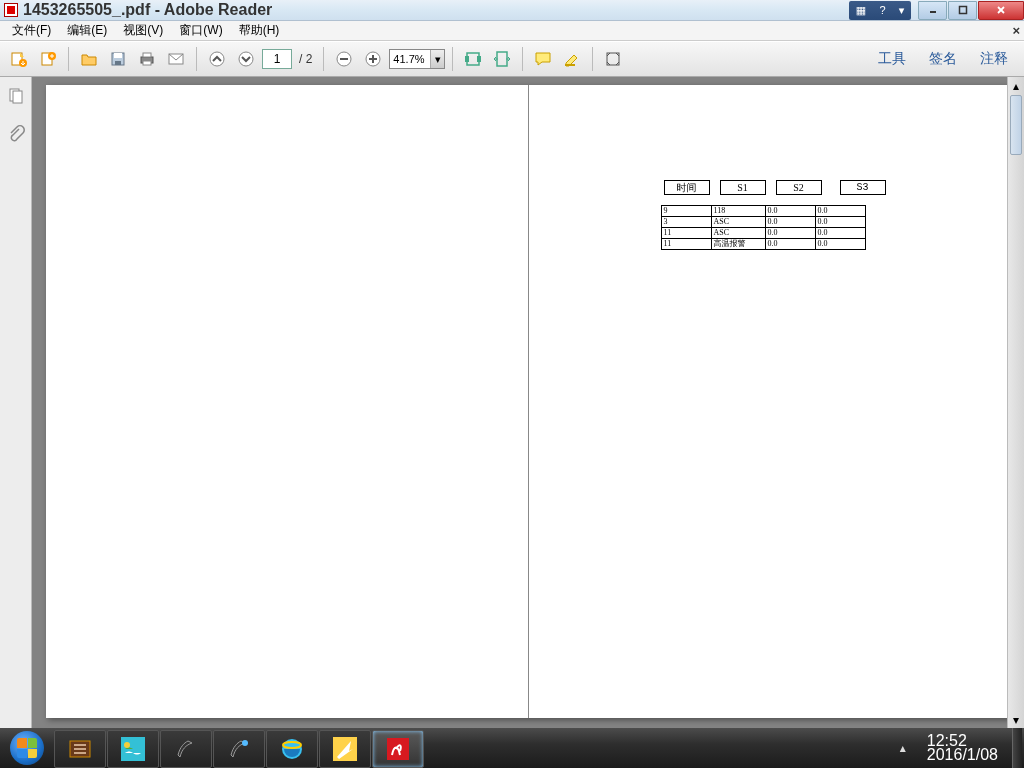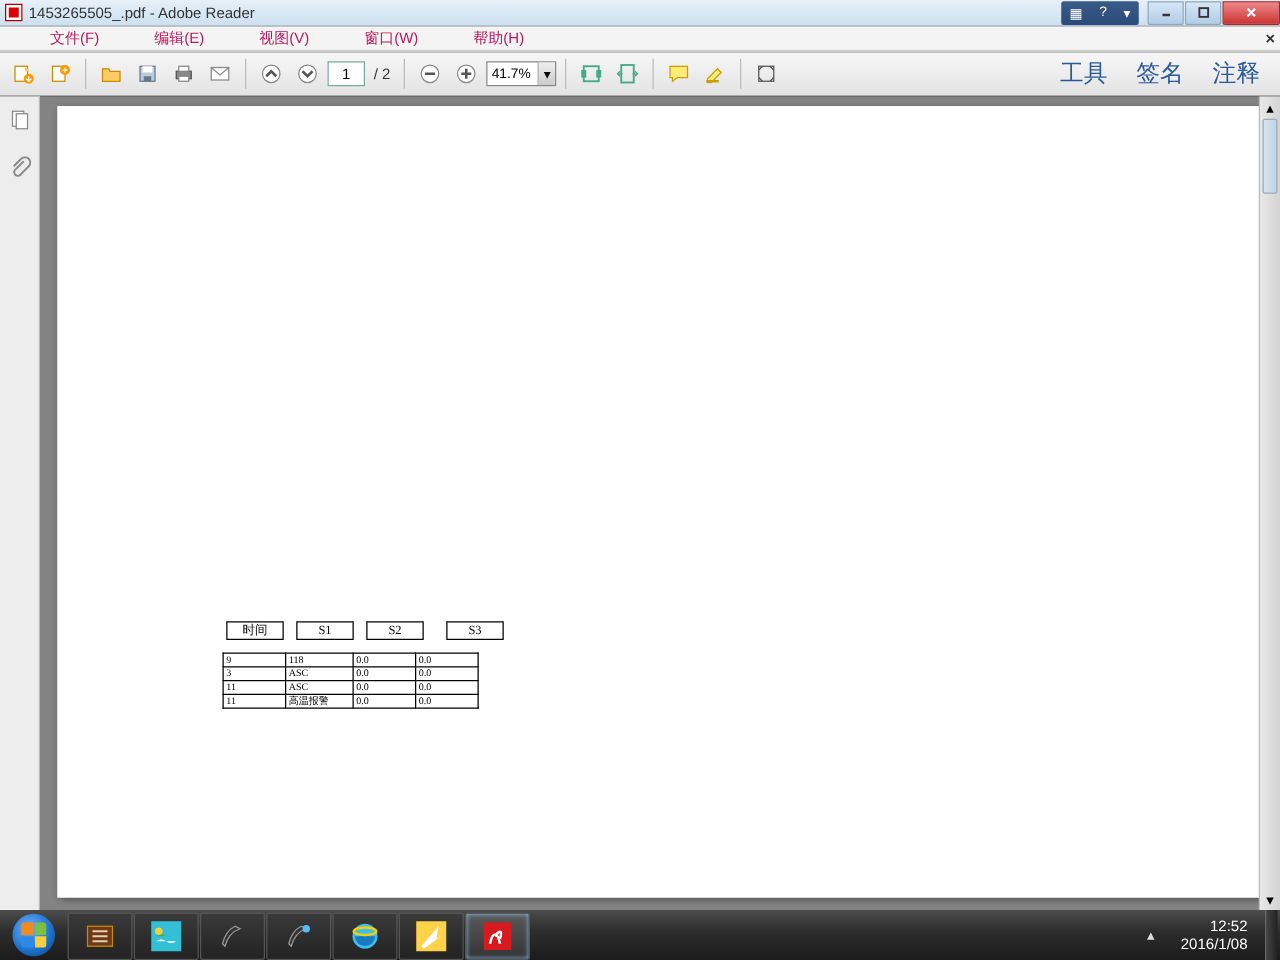--- a/index.html
+++ b/index.html
@@ -2,88 +2,88 @@
 <html><head>
 <meta charset="utf-8">
 <style>
   * { box-sizing: border-box; margin: 0; padding: 0; }
   body { font-family: "Microsoft YaHei", "SimSun", Tahoma, sans-serif; font-size: 12px; background: #000; width: 1024px; height: 768px; overflow: hidden; position: relative; }
 
   
   .titlebar { height: 21px; background: linear-gradient(to bottom, #e8f0f8 0%, #d8e8f4 50%, #cfe0ef 100%); display: flex; align-items: center; padding-left: 4px; border-bottom: 1px solid #b0c0d0; }
   .titlebar .pdf-ico { width: 14px; height: 14px; background: #fff; border: 1px solid #a00; position: relative; margin-right: 5px; }
   .titlebar .pdf-ico:before { content:""; position:absolute; top:2px; left:2px; right:2px; bottom:2px; background:#d00; }
-  .titlebar .title { color: #333; font-size: 12px; }
+  .titlebar .title { color: #333; font-size: 16px; font-weight: bold; }
   .titlebar .spacer { flex: 1; }
   .titlebar .help-cluster { display:flex; align-items:center; height:21px; }
   .titlebar .help-box { width: 62px; height: 19px; background: linear-gradient(#3a5a88,#2a4a78); display:flex; align-items:center; justify-content:space-around; color:#fff; border-radius:2px; margin-right:6px; }
   .titlebar .help-box span { font-size:11px; }
   .win-btns { display: flex; height: 19px; }
   .win-btn { width: 29px; height: 19px; display:flex; align-items:center; justify-content:center; margin-left:1px; border-radius: 0 0 2px 2px; }
   .win-min { background: linear-gradient(#d6e6f6,#b3cce5); border:1px solid #8ab; }
   .win-max { background: linear-gradient(#d6e6f6,#b3cce5); border:1px solid #8ab; }
   .win-close { background: linear-gradient(#e88,#c33); border:1px solid #a22; width:46px; }
   .win-btn svg { width:10px; height:10px; }
 
   
   .menubar { height: 20px; background: #f4f4f4; display:flex; align-items:center; padding-left:4px; border-bottom:1px solid #ccc; position:relative; }
-  .menubar .item { padding: 2px 8px; color:#be185d; cursor:default;margin-left:28px; }
+  .menubar .item { padding: 2px 8px; color:#000000; cursor:default; }
   .menubar .close-doc { position:absolute; right:4px; top:2px; font-weight:bold; font-size:13px; color:#333; cursor:default; }
 
   
   .toolbar { height: 36px; background: linear-gradient(#f7f7f7,#e3e3e3); border-top:1px solid #fff; border-bottom:1px solid #aaa; display:flex; align-items:center; padding:0 6px; gap:3px; }
   .tbtn { width:26px; height:26px; display:flex; align-items:center; justify-content:center; border-radius:3px; }
   .tsep { width:1px; height:24px; background:#bbb; margin:0 4px; }
   .tbtn svg { width:18px; height:18px; }
   .page-input { width:30px; height:20px; text-align:center; border:1px solid #7a9; background:#fff; font-size:12px; }
   .page-total { margin:0 4px; color:#333; }
   .zoom-sel { width:56px; height:20px; border:1px solid #888; background:#fff; text-align:left; padding-left:3px; font-size:11px; display:flex; align-items:center; justify-content:space-between; }
   .zoom-sel .arrow { width:14px; height:18px; background:linear-gradient(#eee,#ccc); border-left:1px solid #aaa; display:flex; align-items:center; justify-content:center; }
   .tool-spacer { flex:1; }
-  .rbtn { padding:4px 10px; color:#2a5a9a; font-size:19px; cursor:default;text-align:center; }
+  .rbtn { padding:4px 10px; color:#2a5a9a; font-size:14px; cursor:default;text-align:center; }
 
   
   .sidepanel { position:absolute; left:0; top:77px; width:32px; bottom:40px; background:#ededed; border-right:1px solid #bbb; display:flex; flex-direction:column; align-items:center; padding-top:8px; gap:16px; }
   .sbtn { width:22px; height:22px; display:flex; align-items:center; justify-content:center; }
 
   
   .docwrap { position:absolute; left:32px; top:77px; right:0; bottom:40px; background:#838383; overflow:hidden; }
-  .two-page { position:absolute; top:8px; left:14px; right:14px; bottom:10px; background:#fff; box-shadow:2px 2px 6px rgba(0,0,0,.4); display:flex;flex-direction:column; }
+  .two-page { position:absolute; top:8px; left:14px; right:14px; bottom:10px; background:#fff; box-shadow:2px 2px 6px rgba(0,0,0,.4); display:flex; }
   .page { flex:1; position:relative; background:#fff; }
   .page.left { border-right:1px solid #888; }
   .scrollbar-v { position:absolute; right:0; top:0; width:17px; height:100%; background:linear-gradient(to right,#e8e8e8,#d4d4d4); border-left:1px solid #bbb; }
   .scrollbar-v .thumb { position:absolute; left:2px; right:2px; top:18px; height:60px; background:linear-gradient(to right,#d8e4f0,#c0d2e6); border:1px solid #9ab; border-radius:2px; }
   .scrollbar-v .ar { position:absolute; left:0; right:0; height:17px; display:flex; align-items:center; justify-content:center; }
   .scrollbar-v .ar.up { top:0; } .scrollbar-v .ar.dn { bottom:0; }
 
   
   .hdr-row { position:absolute; top:95px; left:135px; display:flex; gap:10px; }
   .hdr-cell { width:46px; height:15px; border:1px solid #000; font-size:10px; text-align:center; line-height:13px; font-family:"SimSun"; }
-  .hdr-row .hdr-cell:nth-child(4){ margin-left:8px; }
+  .hdr-row .hdr-cell:nth-child(4){ margin-left:8px;font-family:Liberation Mono, monospace; }
   .data-table { position:absolute; top:120px; left:132px; border-collapse:collapse; font-size:8px; font-family:"SimSun"; }
   .data-table td { border:1px solid #000; height:11px; padding:0 2px; line-height:10px; }
   .data-table td:nth-child(1){ width:50px; }
   .data-table td:nth-child(2){ width:54px; }
   .data-table td:nth-child(3){ width:50px; }
   .data-table td:nth-child(4){ width:50px; }
 
   
   .taskbar { position:absolute; left:0; right:0; bottom:0; height:40px; background: linear-gradient(to bottom, #4c4c4c 0%, #2e2e2e 40%, #1b1b1b 100%); display:flex; align-items:center; }
   .start { width:54px; height:40px; display:flex; align-items:center; justify-content:center; }
   .start .orb { width:34px; height:34px; border-radius:50%; background: radial-gradient(circle at 40% 35%, #6fb3ff 0%, #1a6ec8 60%, #0b3f77 100%); display:grid; grid-template-columns:1fr 1fr; grid-template-rows:1fr 1fr; gap:1px; padding:7px; }
   .start .orb span:nth-child(1){background:#f28a1c;border-radius:2px 0 0 0;}
   .start .orb span:nth-child(2){background:#7cc03c;border-radius:0 2px 0 0;}
   .start .orb span:nth-child(3){background:#2e8ae6;border-radius:0 0 0 2px;}
   .start .orb span:nth-child(4){background:#f6cf3a;border-radius:0 0 2px 0;}
   .task-item { width:52px; height:38px; margin:1px 1px 0 0; background:linear-gradient(#3a3a3a,#222); border:1px solid #555; border-radius:2px; display:flex; align-items:center; justify-content:center; }
   .task-item.active { background:linear-gradient(#5a5a5a,#333); box-shadow:inset 0 0 4px #8cf; }
   .task-item svg, .task-item .ico { width:28px; height:28px; }
   .tray { margin-left:auto; display:flex; align-items:center; height:100%; padding-right:2px; }
   .tray .tray-arrow { width:20px; height:20px; color:#ddd; display:flex; align-items:center; justify-content:center; margin-right:6px; }
-  .tray .clock { color:#fff; font-size:12px; text-align:right; line-height:14px; padding:0 8px; }
+  .tray .clock { color:#fff; font-size:16px; text-align:left; line-height:14px; padding:0 8px; }
   .tray .showdesk { width:10px; height:40px; border-left:1px solid #666; background:linear-gradient(to right,#444,#222); margin-left:6px; }
 </style>
 </head>
 <body>
 
 <div class="titlebar">
   <div class="pdf-ico"></div>
   <div class="title">1453265505_.pdf - Adobe Reader</div>
   <div class="spacer"></div>
   <div class="help-cluster">

